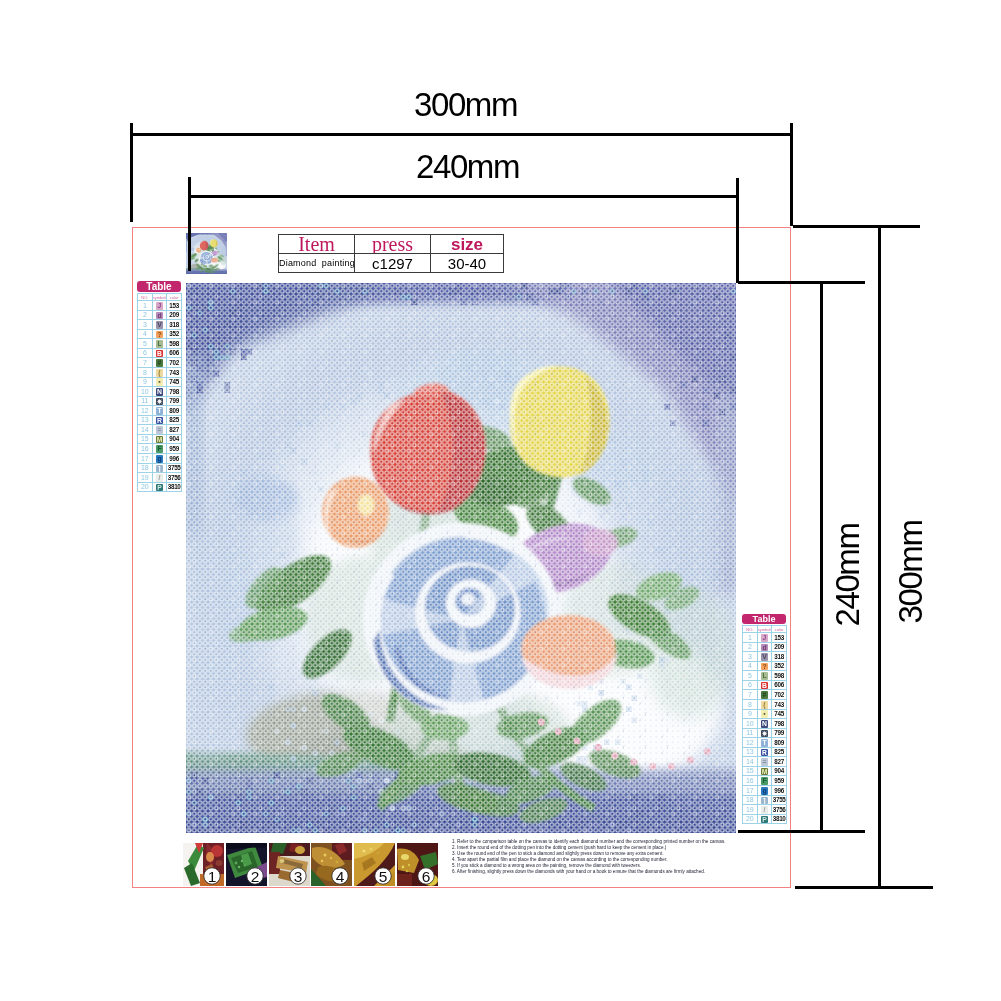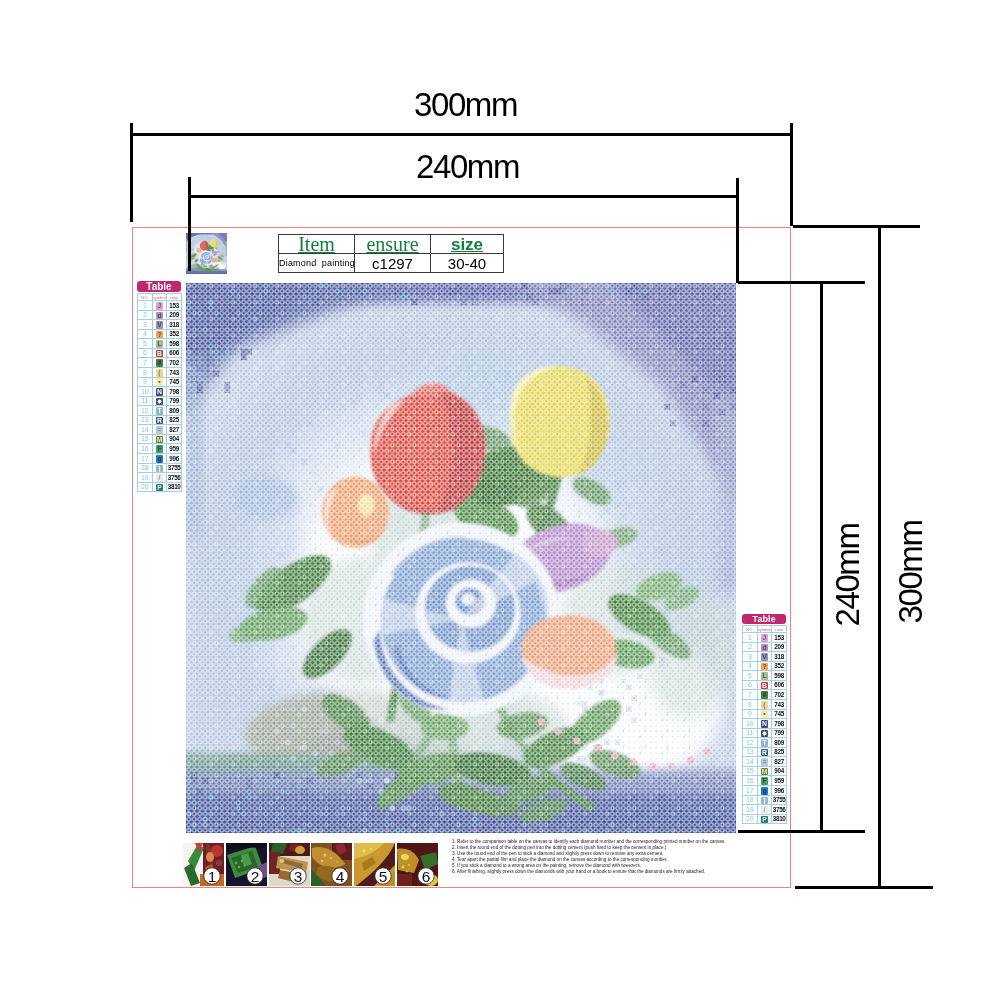--- a/index.html
+++ b/index.html
@@ -5,21 +5,21 @@
 .abs{position:absolute;}
 .hline{position:absolute;background:#000;height:3px;z-index:20;}
 .vline{position:absolute;background:#000;width:3px;z-index:20;}
 .dimtxt{position:absolute;font-size:33px;color:#000;letter-spacing:-1.4px;}
 .vdimtxt{position:absolute;font-size:33px;color:#000;letter-spacing:-1.4px;transform:rotate(-90deg);transform-origin:center center;white-space:nowrap;}
 
 #frame{position:absolute;left:132px;top:227px;width:657px;height:659px;border:1px solid #f28181;}
 
 #itemtbl{position:absolute;left:278px;top:234px;width:226px;border-collapse:collapse;table-layout:fixed;}
 #itemtbl td{border:1.5px solid #3a3a3a;text-align:center;padding:0;vertical-align:middle;line-height:17px;height:18px;overflow:hidden;}
-#itemtbl .h{color:#15803d;text-decoration:underline;}
+#itemtbl .h{color:#be185d;}
 #itemtbl .hserif{font-family:"Liberation Serif",serif;}
 
 .leg{border-collapse:collapse;table-layout:fixed;background:#fff;}
 .leg td{border:1px solid #9ed2e6;text-align:center;padding:0;overflow:hidden;}
 .leg .lh td{color:#d06a9a;font-size:4px;height:6px;line-height:5px;border:1px solid #9ed2e6;}
 .leg .no{color:#8cc8e0;font-size:7px;}
 .leg .sy span{display:inline-block;width:7.6px;height:7.6px;font-size:6.8px;font-weight:bold;line-height:7.6px;text-align:center;vertical-align:middle;border-radius:1px;}
 .leg .co{color:#111;font-size:6.3px;font-weight:bold;letter-spacing:-0.3px;}
 .leg tr td{height:7.7px;line-height:7.4px;}
 .tabhead{position:absolute;background:#c2276e;color:#fff;font-weight:bold;text-align:center;border-radius:3px;}
@@ -901,21 +901,21 @@
         </g>
       </g>
       <rect width="550" height="550" fill="url(#lgsym)"></rect>
       <rect width="550" height="550" fill="url(#lgdrill)"></rect>
     </svg></div>
 
 <table id="itemtbl">
 <tbody>
       <tr>
         <td class="h hserif" style="width:75px;font-size:20px;">Item</td>
-        <td class="h hserif" style="width:75px;font-size:20px;">ensure</td>
+        <td class="h hserif" style="width:75px;font-size:20px;">press</td>
         <td class="h" style="width:72px;font-size:17px;font-weight:bold;">size</td>
       </tr>
 <tr>
         <td style="font-size:9px;letter-spacing:0.2px;white-space:nowrap;">Diamond&nbsp; painting</td>
         <td style="font-size:15px;">c1297</td>
         <td style="font-size:15px;">30-40</td>
       </tr>
 </tbody>
   </table>
 

